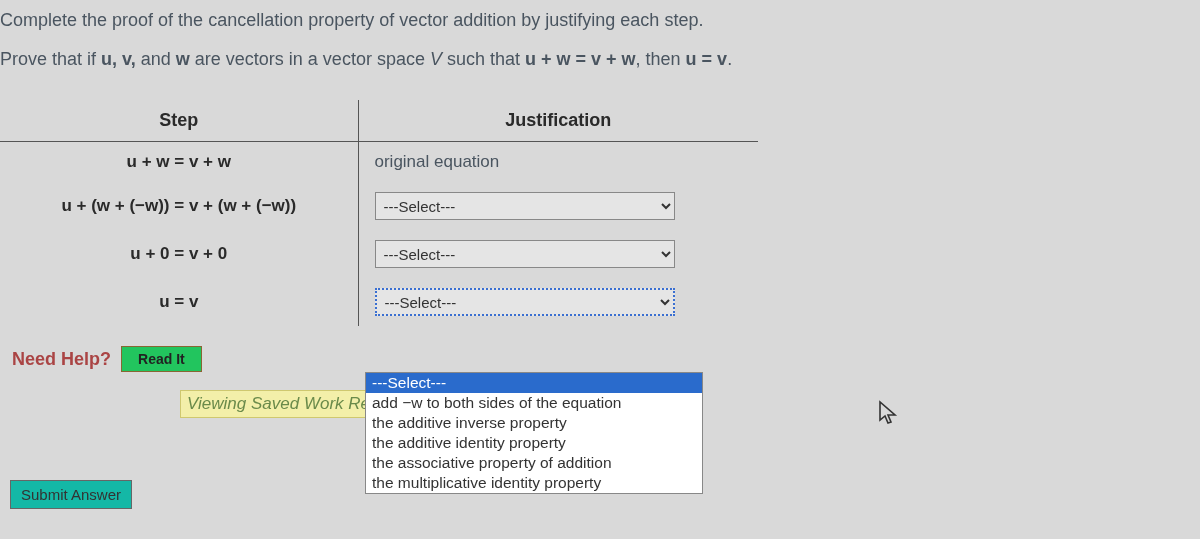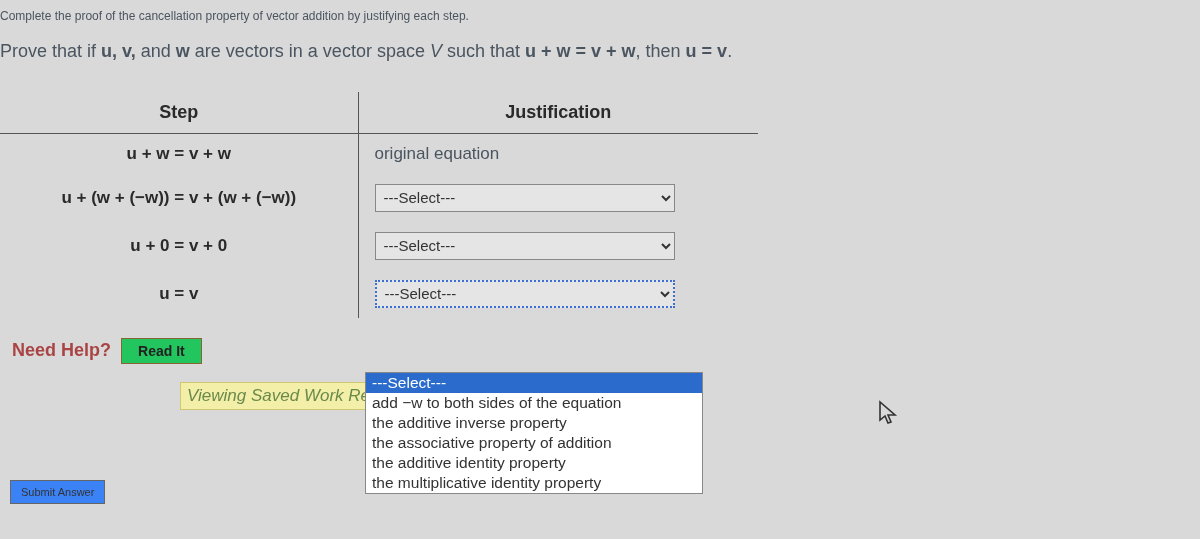--- a/index.html
+++ b/index.html
@@ -10,21 +10,21 @@
     body {
       font-family: Arial, Helvetica, sans-serif;
       background: #d9d9d9;
       width: 1200px;
       height: 539px;
       position: relative;
       overflow: hidden;
     }
     .question-text {
       color: #4a5560;
-      font-size: 12px;
+      font-size: 18px;
       padding: 8px 0 0 0;
       line-height: 1.4;
     }
     .prove-text {
       color: #4a5560;
       font-size: 18px;
       padding: 14px 0 0 0;
       line-height: 1.4;
     }
     .bold {
@@ -128,24 +128,24 @@
       border: 1px solid #cfc86f;
       padding: 3px 6px;
       display: inline-block;
       margin-top: 18px;
       margin-left: 180px;
     }
     .submit-btn {
       position: absolute;
       left: 10px;
       top: 480px;
-      background: #3b82f6;
+      background: #14b8a6;
       border: 1px solid #666;
       padding: 5px 10px;
-      font-size: 11px;
+      font-size: 15px;
       color: #333;
       cursor: pointer;
     }
     .cursor-icon {
       position: absolute;
       left: 878px;
       top: 400px;
       font-size: 22px;
       color: #333;
     }
@@ -197,22 +197,22 @@
         </select>
       </td>
     </tr>
   </tbody>
 </table>
 
 <div class="dropdown-options">
   <div class="opt selected">---Select---</div>
   <div class="opt">add −w to both sides of the equation</div>
   <div class="opt">the additive inverse property</div>
+  <div class="opt">the additive identity property</div>
   <div class="opt">the associative property of addition</div>
-  <div class="opt">the additive identity property</div>
   <div class="opt">the multiplicative identity property</div>
 </div>
 
 <div class="need-help-row">
   <span class="need-help-label">Need Help?</span>
   <button class="read-it-btn">Read It</button>
 </div>
 
 <div class="saved-work">Viewing Saved Work Rev</div>
 

